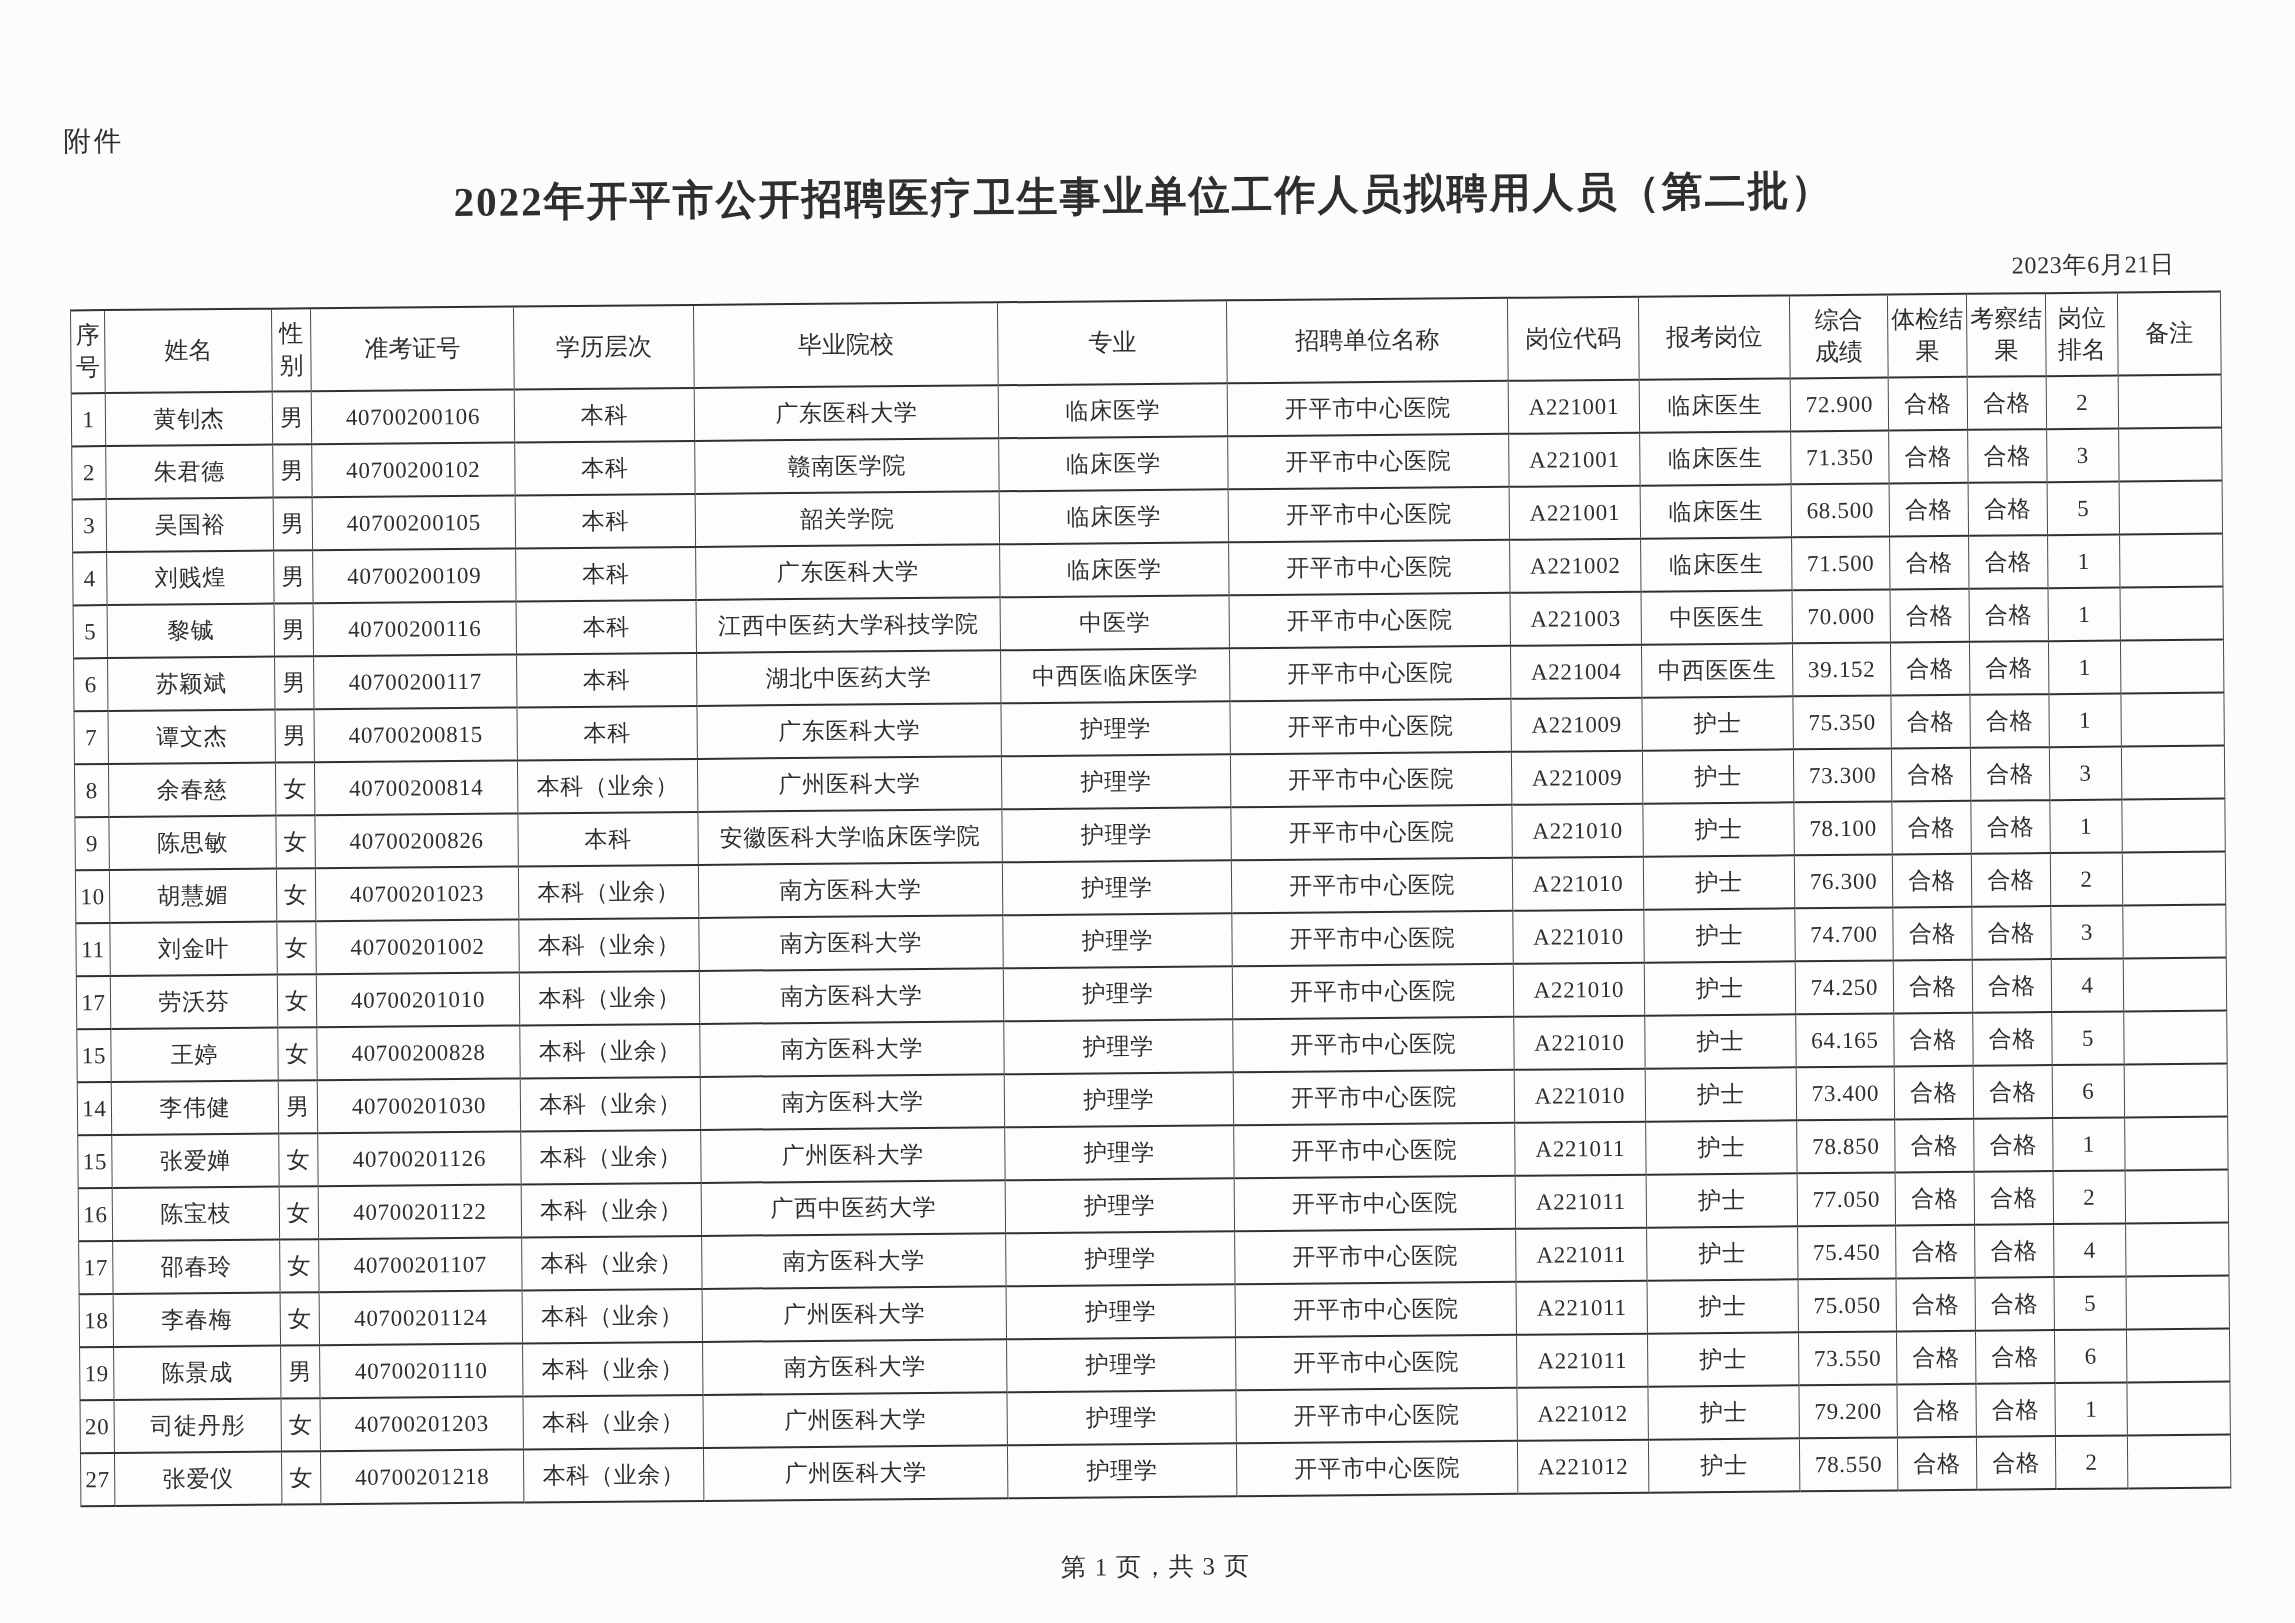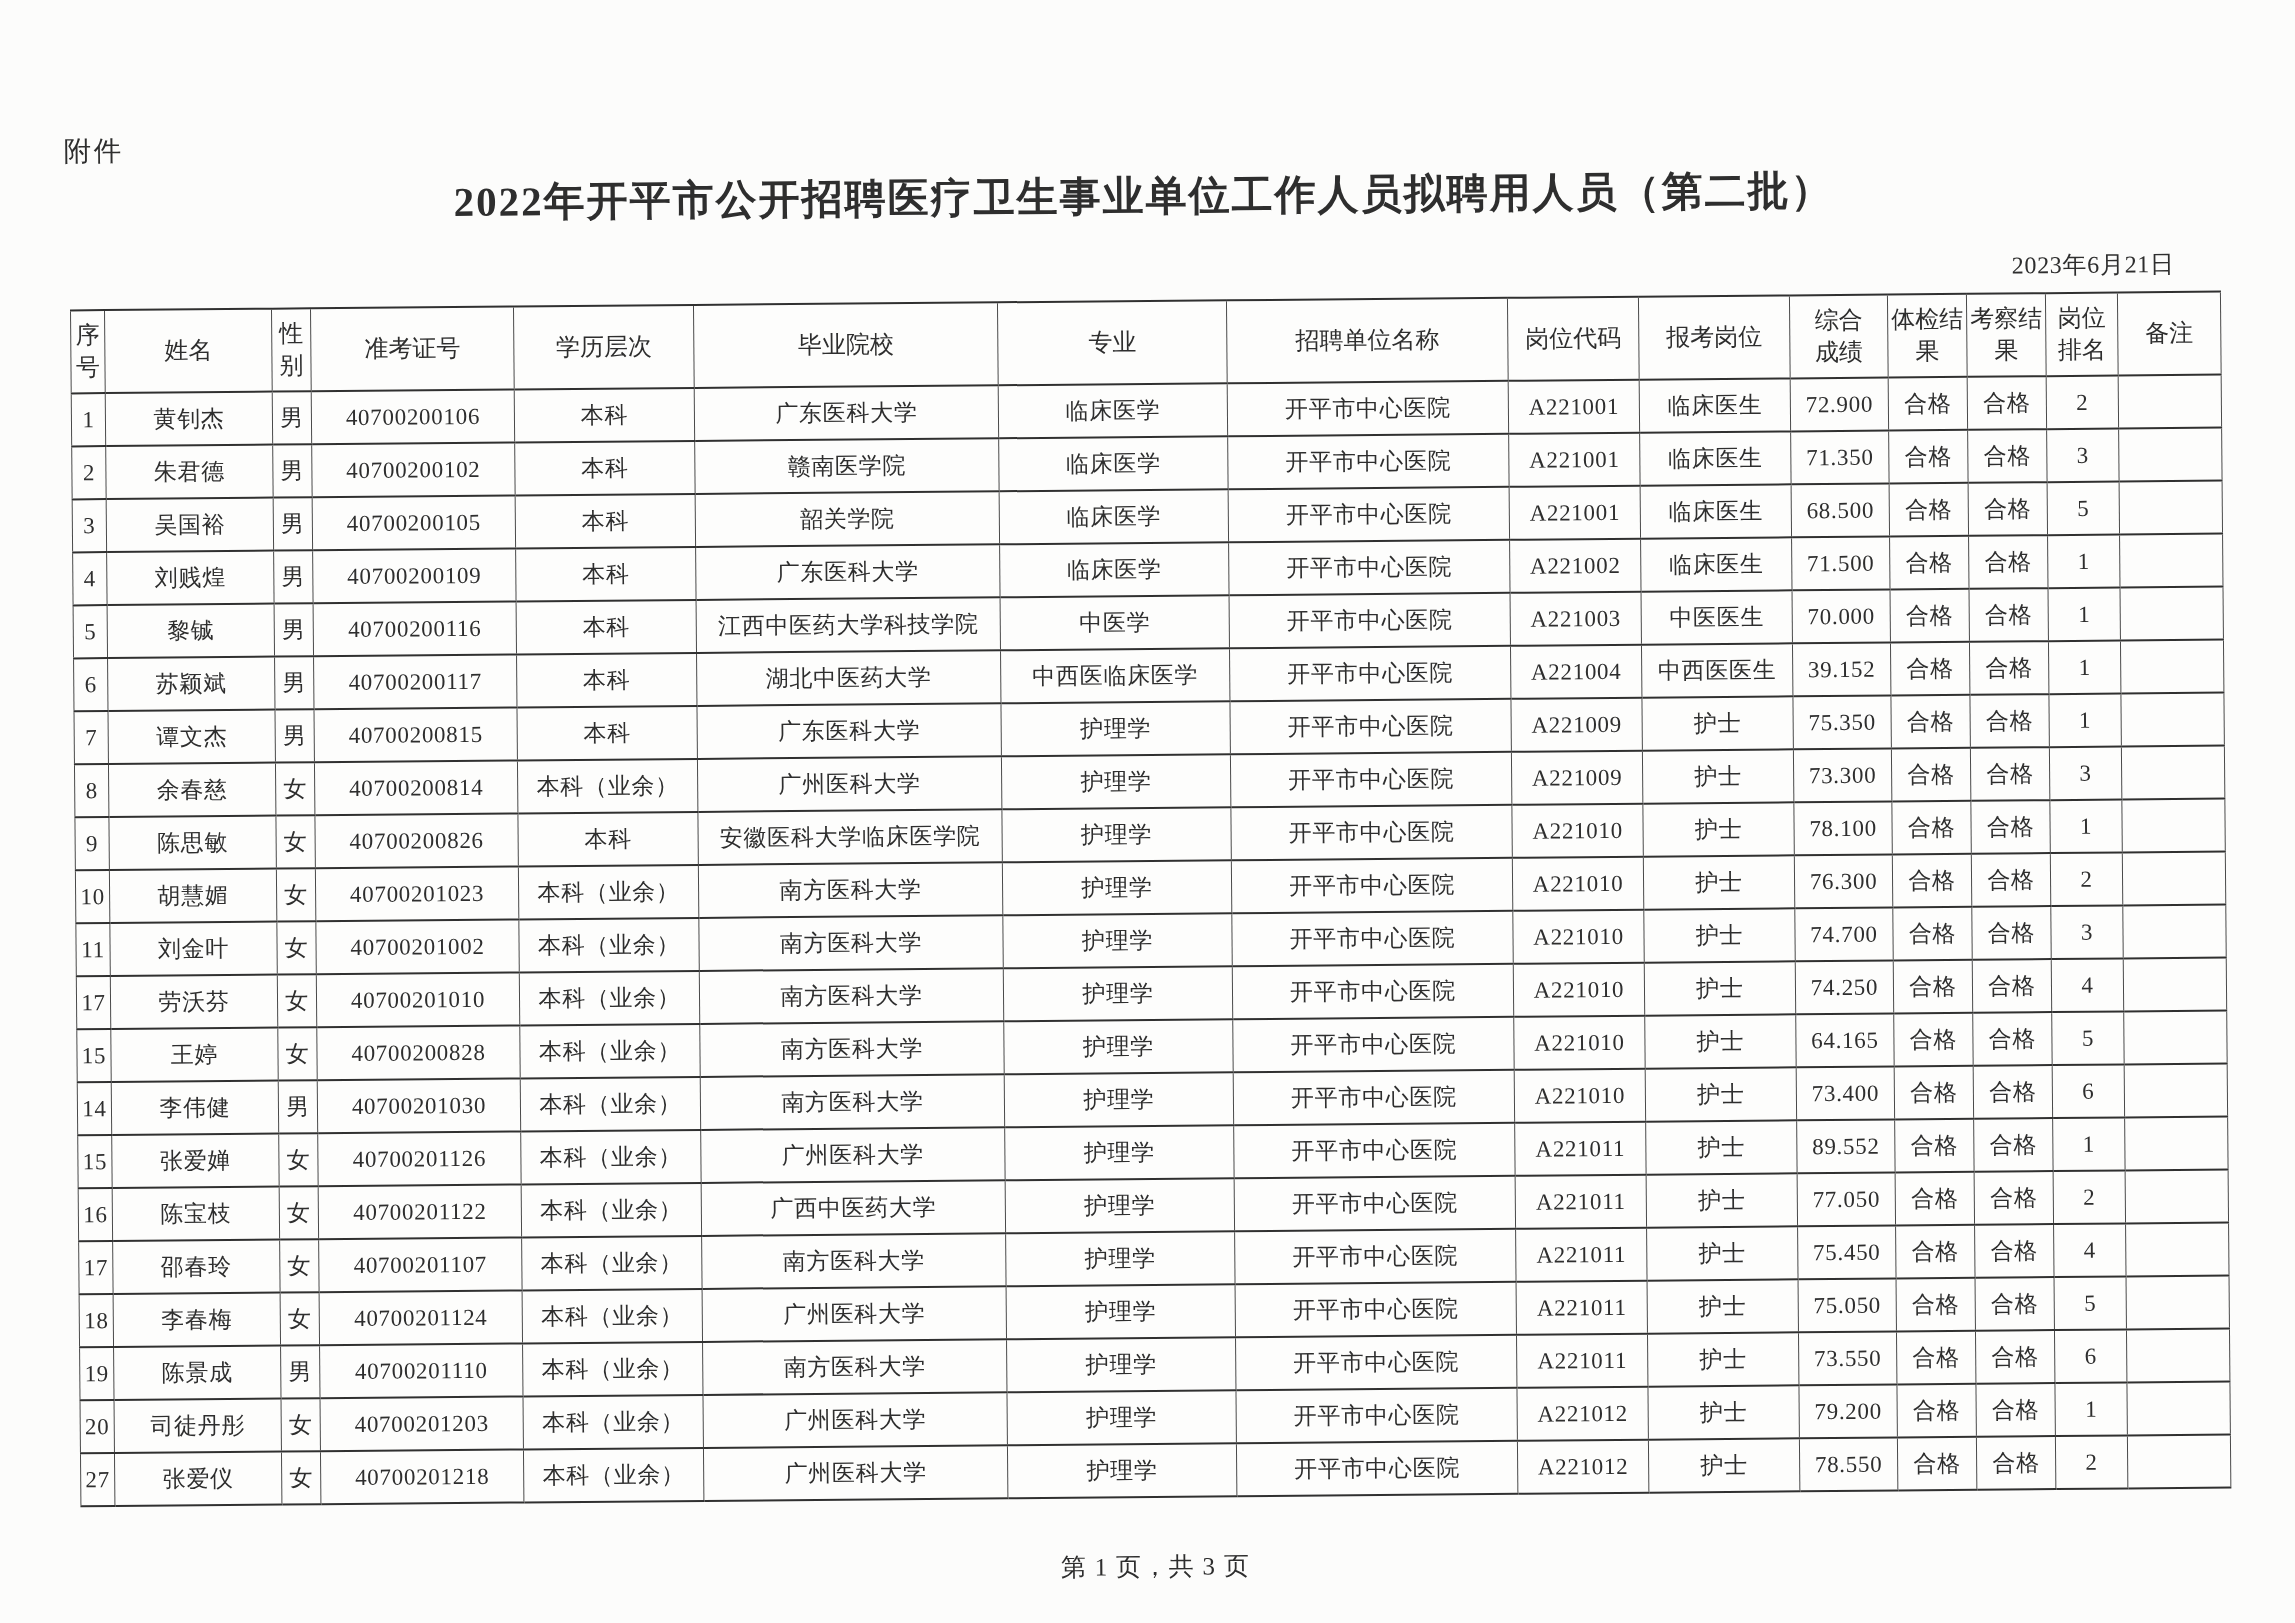--- a/index.html
+++ b/index.html
@@ -17,21 +17,21 @@
   .page {
     position: relative;
     width: 100%;
     height: 100%;
     transform: rotate(-0.5deg);
     transform-origin: 50% 40%;
   }
   .attachment {
     position: absolute;
     left: 68px;
-    top: 124px;
+    top: 114px;
     font-size: 27.5px;
     letter-spacing: 2.6px;
   }
   .title {
     position: absolute;
     left: 0;
     right: 0;
     top: 169px;
     text-align: center;
     font-size: 41px;
@@ -400,21 +400,21 @@
           <td>15</td>
           <td>张爱婵</td>
           <td>女</td>
           <td>40700201126</td>
           <td>本科（业余）</td>
           <td>广州医科大学</td>
           <td>护理学</td>
           <td>开平市中心医院</td>
           <td>A221011</td>
           <td>护士</td>
-          <td>89.552</td>
+          <td>78.850</td>
           <td>合格</td>
           <td>合格</td>
           <td>1</td>
           <td></td>
         </tr>
         <tr>
           <td>16</td>
           <td>陈宝枝</td>
           <td>女</td>
           <td>40700201122</td>

